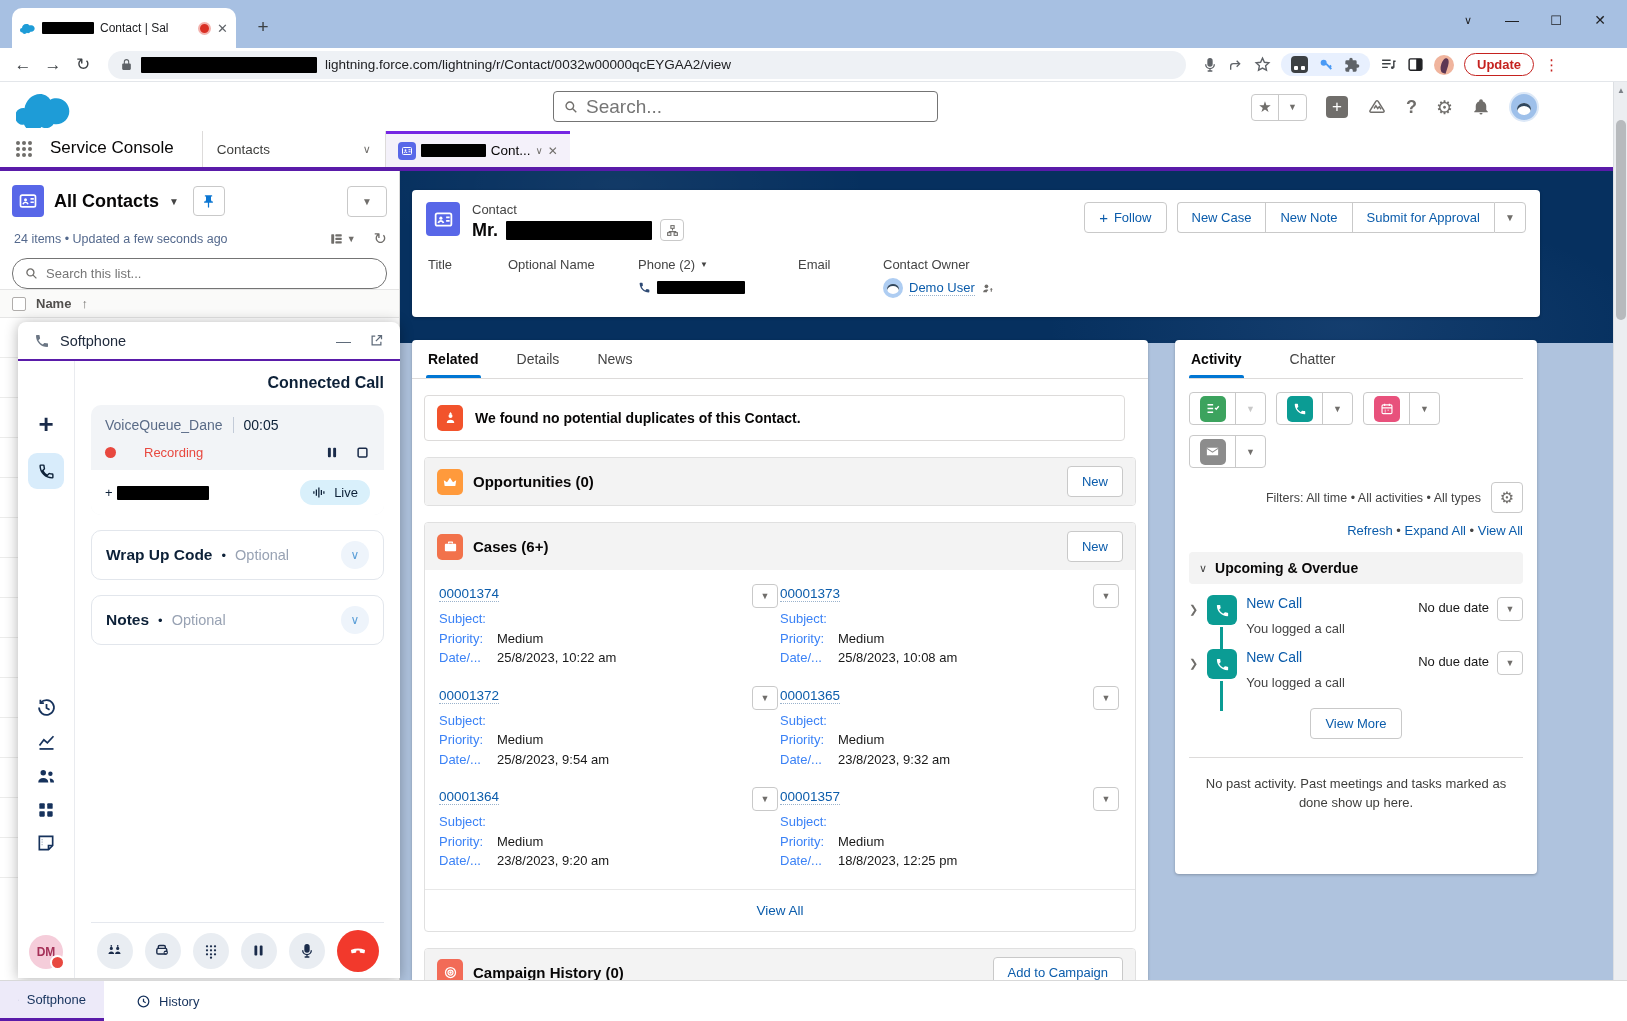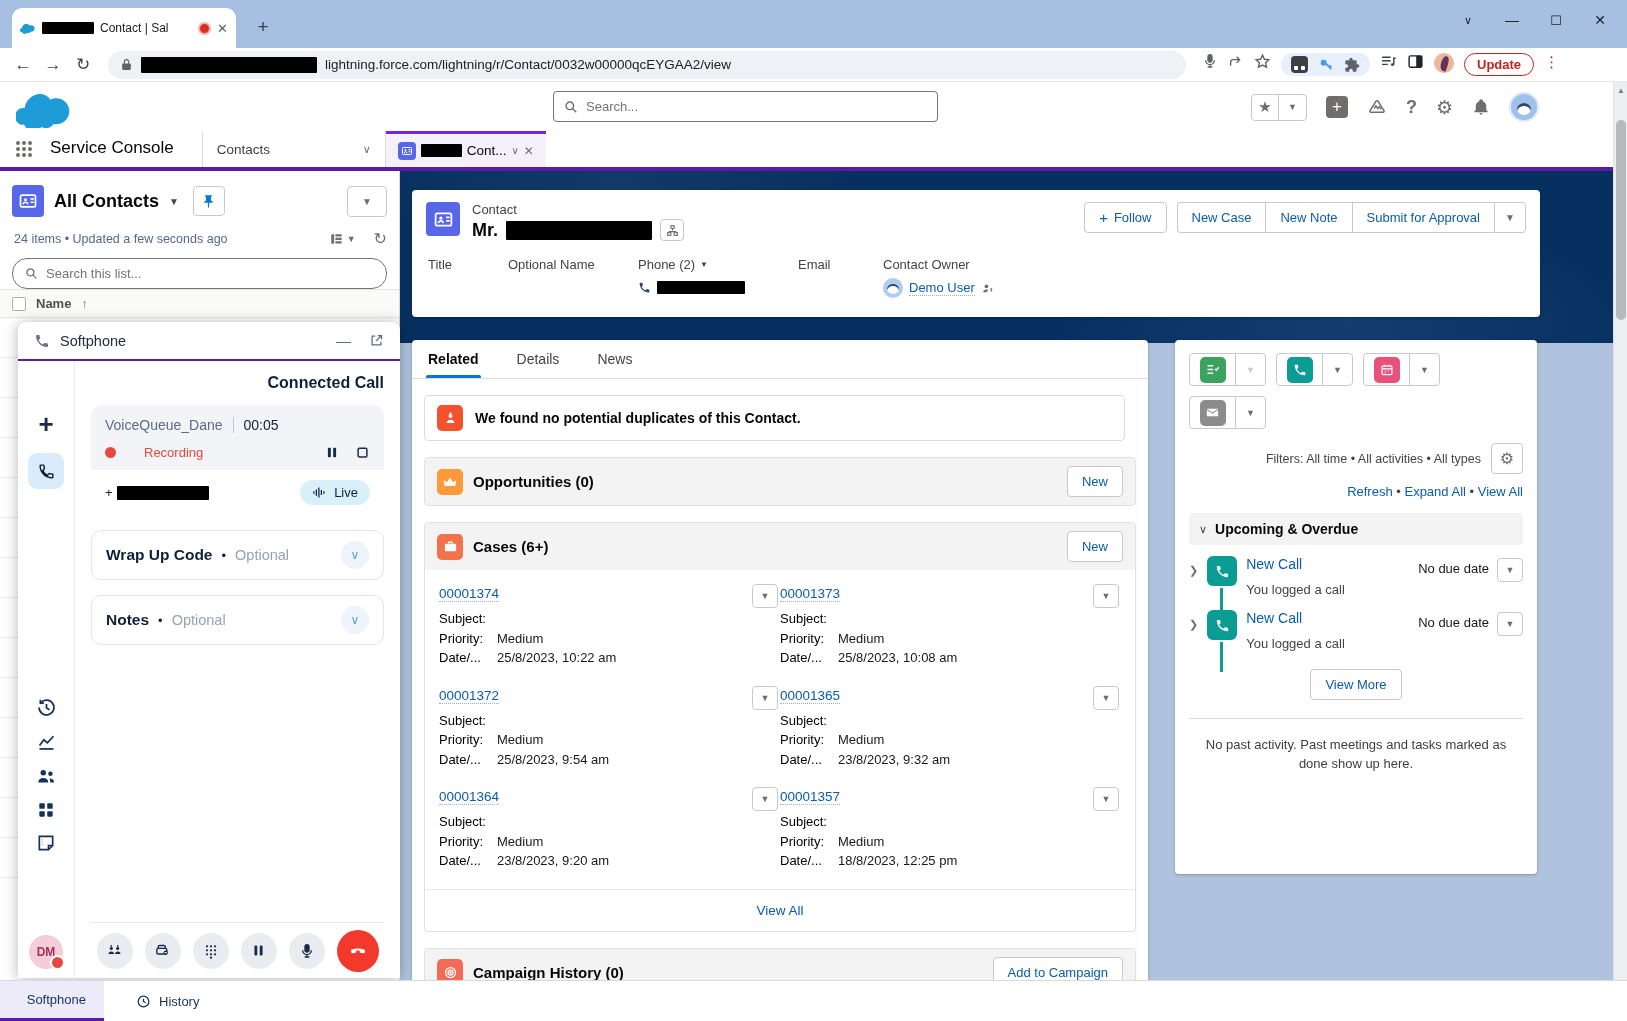--- a/index.html
+++ b/index.html
@@ -16,54 +16,54 @@
   .recdot { width:13px; height:13px; border-radius:50%; background:#d93025; border:2px solid #f3b3ae; flex:none; }
   .tabclose { color:#5f6368; font-size:13px; cursor:pointer; }
   .newtab { position:absolute; left:250px; top:14px; width:26px; height:26px; border-radius:50%; display:flex; align-items:center; justify-content:center; font-size:19px; color:#3c4043; }
   .winctrls { position:absolute; right:8px; top:0; height:40px; display:flex; align-items:center; gap:26px; color:#202124; font-size:14px; padding-right:10px; }
   .winctrls span { width:18px; text-align:center; }
 
   .toolbar { left:0; top:48px; width:1627px; height:34px; background:#fff; display:flex; align-items:center; padding:0 10px; gap:4px; border-bottom:1px solid #e3e6ea; }
   .navbtn { width:26px; height:26px; display:flex; align-items:center; justify-content:center; color:#3f4347; font-size:17px; }
   .addressbar { width:1078px; height:28px; background:#eef1f5; border-radius:14px; margin-left:8px; display:flex; align-items:center; padding:0 12px; gap:8px; }
   .urltext { font-size:13.5px; color:#202124; white-space:nowrap; }
-  .tb-icons { display:flex; gap:10px; margin-left:12px; color:#5f6368; }
+  .tb-icons { display:flex; align-items:center; gap:10px; margin-left:12px; color:#5f6368; }
   .extpill { display:flex; align-items:center; gap:10px; background:#e8f0fe; border-radius:14px; padding:3px 10px; }
   .extdark { width:17px; height:17px; background:#3c4043; border-radius:4px; position:relative; }
   .extdark::after { content:""; position:absolute; left:3px; bottom:3px; width:4px; height:4px; background:#fff; border-radius:1px; box-shadow:7px 0 0 #fff; }
   .extavatar { width:20px; height:20px; border-radius:50%; background:#f0b49d; position:relative; overflow:hidden; }
   .extavatar::after { content:""; position:absolute; left:7px; top:3px; width:7px; height:15px; background:#5d3754; border-radius:50% 50% 0 60%; transform:rotate(18deg); }
   .updatebtn { border:1.5px solid #c5221f; color:#c5221f; border-radius:14px; padding:3px 12px; font-size:13px; font-weight:bold; background:#fff; }
   .dots3 { color:#c5221f; font-size:15px; letter-spacing:0; }
 
   
   .sfheader { left:0; top:82px; width:1627px; height:49px; background:#fff; }
   .sflogo { position:absolute; left:16px; top:6px; }
   .gsearch { position:absolute; left:553px; top:9px; width:385px; height:31px; border:1px solid #747474; border-radius:4px; display:flex; align-items:center; padding:0 10px; gap:8px; background:#fff; }
-  .gsearch input { border:none; outline:none; font-size:13px; width:100%; font-family:inherit; color:#706e6b; background:transparent; }
+  .gsearch input { border:none; outline:none; font-size:19px; width:100%; font-family:inherit; color:#706e6b; background:transparent; }
   .hdricons { position:absolute; right:88px; top:10px; display:flex; align-items:center; gap:19px; color:#706e6b; }
   .favbtn { display:flex; border:1px solid #c9c9c9; border-radius:4px; height:27px; }
   .favbtn > span { display:flex; align-items:center; justify-content:center; width:27px; font-size:13px; color:#706e6b; }
   .favbtn > span:first-child { border-right:1px solid #c9c9c9; font-size:15px; }
   .plussq { width:22px; height:22px; background:#706e6b; border-radius:4px; color:#fff; font-size:17px; display:flex; align-items:center; justify-content:center; }
   .qmark { font-size:18px; font-weight:bold; }
   .gearchar { font-size:19px; }
   .hdravatar { width:30px; height:30px; border-radius:50%; background:#9ec0ea; border:2px solid #dce8f7; position:relative; overflow:hidden; }
   .hdravatar::after { content:""; position:absolute; left:6px; top:9px; width:14px; height:12px; background:#fff; border-radius:50%; box-shadow:0 3px 0 #30475e inset; }
 
   
   .navbar { left:0; top:131px; width:1627px; height:36px; background:#fff; display:flex; align-items:stretch; }
   .navunderline { left:0; top:167px; width:1627px; height:4px; background:#5a1ba9; }
   .waffle { width:16px; height:16px; display:grid; grid-template-columns:repeat(3,4px); grid-template-rows:repeat(3,4px); gap:2px; margin:10px 14px 0 16px; }
   .waffle i { background:#706e6b; border-radius:50%; }
   .appname { font-size:17px; color:#080707; padding:7px 28px 0 4px; }
   .vsep { width:1px; background:#dddbda; }
   .listtab { display:flex; align-items:center; padding:0 14px; width:146px; font-size:13.5px; color:#3e3e3c; }
   .listtab-chev { display:flex; align-items:center; padding:0 14px; color:#706e6b; font-size:11px; }
-  .rectab { display:flex; align-items:center; gap:5px; padding:0 12px; background:#f4f1fa; border-top:3px solid #7526e3; width:160px; font-size:13.5px; color:#080707; }
+  .rectab { display:flex; align-items:center; gap:5px; padding:0 12px; background:#f4f1fa; border-top:3px solid #7526e3; width:184px; font-size:13.5px; color:#080707; }
   .minichev { color:#706e6b; font-size:10px; }
   .obicon { border-radius:4px; background:#5867e8; display:flex; align-items:center; justify-content:center; flex:none; }
 
   
   .mainwrap { left:0; top:171px; width:1627px; height:809px; background:#fff; }
   .leftpanel { left:0; top:0; width:400px; height:809px; background:#fff; border-right:1px solid #d8d8d8; overflow:hidden; }
   .lp-head { display:flex; align-items:center; gap:10px; padding:14px 12px 0 12px; }
   .lp-title { font-size:18px; font-weight:bold; color:#080707; }
   .lp-count { font-size:12.5px; color:#54698d; padding:12px 12px 0 14px; display:flex; align-items:center; }
   .lp-search { margin:10px 12px 0 12px; height:31px; border:1px solid #747474; border-radius:15px; display:flex; align-items:center; gap:8px; padding:0 12px; }
@@ -112,21 +112,21 @@
   .sechead { display:flex; align-items:center; gap:10px; background:#f3f3f3; padding:8px 12px; min-height:47px; }
   .sechead b { font-size:15px; color:#080707; }
   .secnew { margin-left:auto; }
   .sfbtn.rnd { border-radius:4px; }
   .casesbody { background:#fff; display:grid; grid-template-columns:1fr 1fr; padding:4px 14px 6px 14px; }
   .ctile { position:relative; padding:10px 34px 8px 0; }
   .ctile .menu { position:absolute; right:2px; top:10px; }
   .menubtn { width:26px; height:24px; border:1px solid #c9c9c9; border-radius:4px; background:#fff; color:#706e6b; font-size:9px; display:flex; align-items:center; justify-content:center; }
   .caselink { font-size:13.5px; color:#0b5cab; border-bottom:1px dotted #9ab2cc; display:inline-block; margin-bottom:7px; }
   .fld { display:flex; font-size:13px; line-height:19.5px; }
-  .fld .fl { width:58px; color:#000000; flex:none; }
+  .fld .fl { width:58px; color:#3b82f6; flex:none; }
   .fld .fv { color:#181818; }
   .viewall { border-top:1px solid #e8e8e8; text-align:center; padding:13px 0; font-size:13.5px; margin-top:4px; }
   .bluelink { color:#0b5cab; cursor:pointer; }
 
   
   .activitypanel { left:775px; top:169px; width:362px; height:534px; padding:0 14px; }
   .acomposer { display:flex; gap:10px; margin-top:13px; flex-wrap:wrap; width:270px; }
   .abtn { display:flex; border:1px solid #c9c9c9; border-radius:4px; overflow:hidden; height:33px; background:#fff; }
   .abtn .am { width:46px; display:flex; align-items:center; justify-content:center; border-right:1px solid #c9c9c9; }
   .abtn .ac { width:29px; display:flex; align-items:center; justify-content:center; font-size:9px; color:#706e6b; }
@@ -653,20 +653,24 @@
 
       <div class="sec">
         <div class="sechead">
           <span class="coloric" style="background:#939393"></span>
           <button class="sfbtn rnd secnew">&nbsp;&nbsp;&nbsp;&nbsp;&nbsp;&nbsp;</button>
         </div>
       </div>
     </div>
 
     <div class="abs card activitypanel">
+      <div class="rtabs" style="padding:0;gap:44px">
+        <span class="rtab active">Activity</span>
+        <span class="rtab">Chatter</span>
+      </div>
       <div class="acomposer">
         <div class="abtn">
           <span class="am">
               <span class="coloric" style="background:#3ca35e">
             <svg width="15" height="15" viewBox="0 0 24 24" fill="none" stroke="#fff" stroke-width="2.2">
                   <path d="M4 6h9M4 12h9M4 18h9M16 11l2 2 4-4.5"></path>
                 </svg>
           </span>
             </span>
           <span class="ac dis">▼</span>

